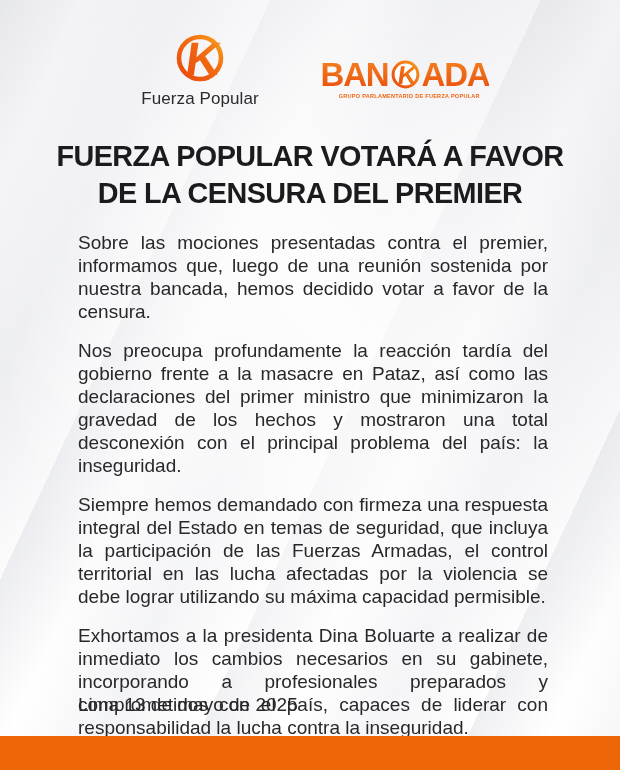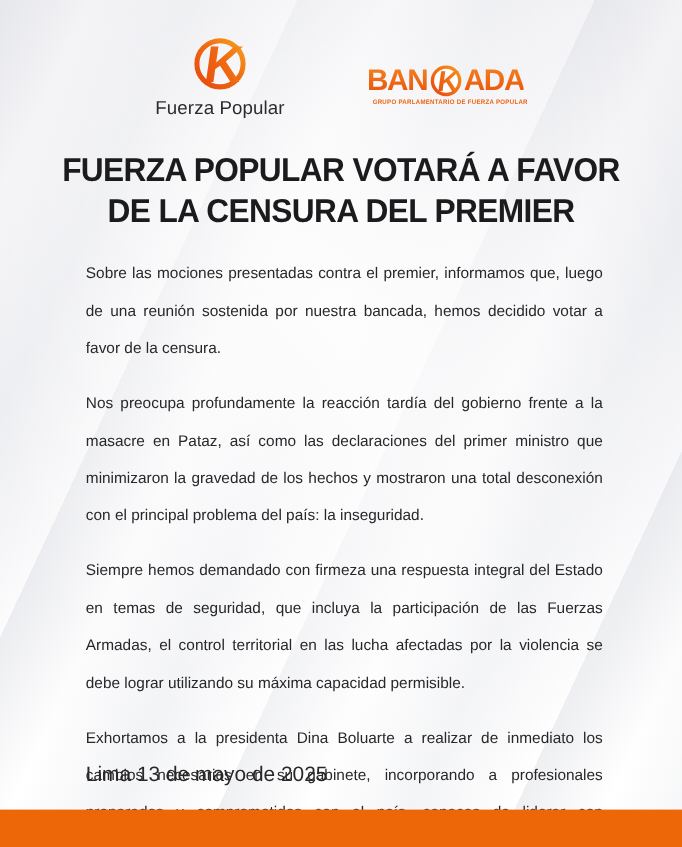--- a/index.html
+++ b/index.html
@@ -32,21 +32,21 @@
   }
 
   .bancada-logo {
     position:absolute; top:58px; left:333px; width:144px;
     text-align:center;
   }
   .bancada-row {
     display:flex; align-items:center; justify-content:center; gap:0px;
   }
   .bancada-word {
-    font-size:27px; font-weight:700; letter-spacing:-1.2px;
+    font-size:33px; font-weight:700; letter-spacing:-1.2px;
     background:linear-gradient(180deg, #f5821f 0%, #e8500c 100%);
     -webkit-background-clip:text; background-clip:text; color:transparent;
     line-height:1;
   }
   .bancada-k svg { display:block; margin:0 1px; }
   .bancada-subtitle {
     margin-top:2px;
     font-size:6px; font-weight:700; color:#ef6310;
     letter-spacing:0.3px; white-space:nowrap;
     transform:scaleX(0.92); transform-origin:center;
@@ -61,21 +61,21 @@
     transform:scaleX(0.96); transform-origin:center;
   }
 
   
   .content {
     position:absolute; top:231px; left:78px; width:470px;
     color:#28282a;
   }
   .content p {
     margin:0 0 16px 0;
-    font-size:14px; line-height:34px;
+    font-size:19px; line-height:23px;
     text-align:justify;
   }
 
   .date-line {
     position:absolute; top:646px; left:78px;
     font-size:19px; color:#28282a;margin-top:48px;
   }
 
   
   .footer-bar {

